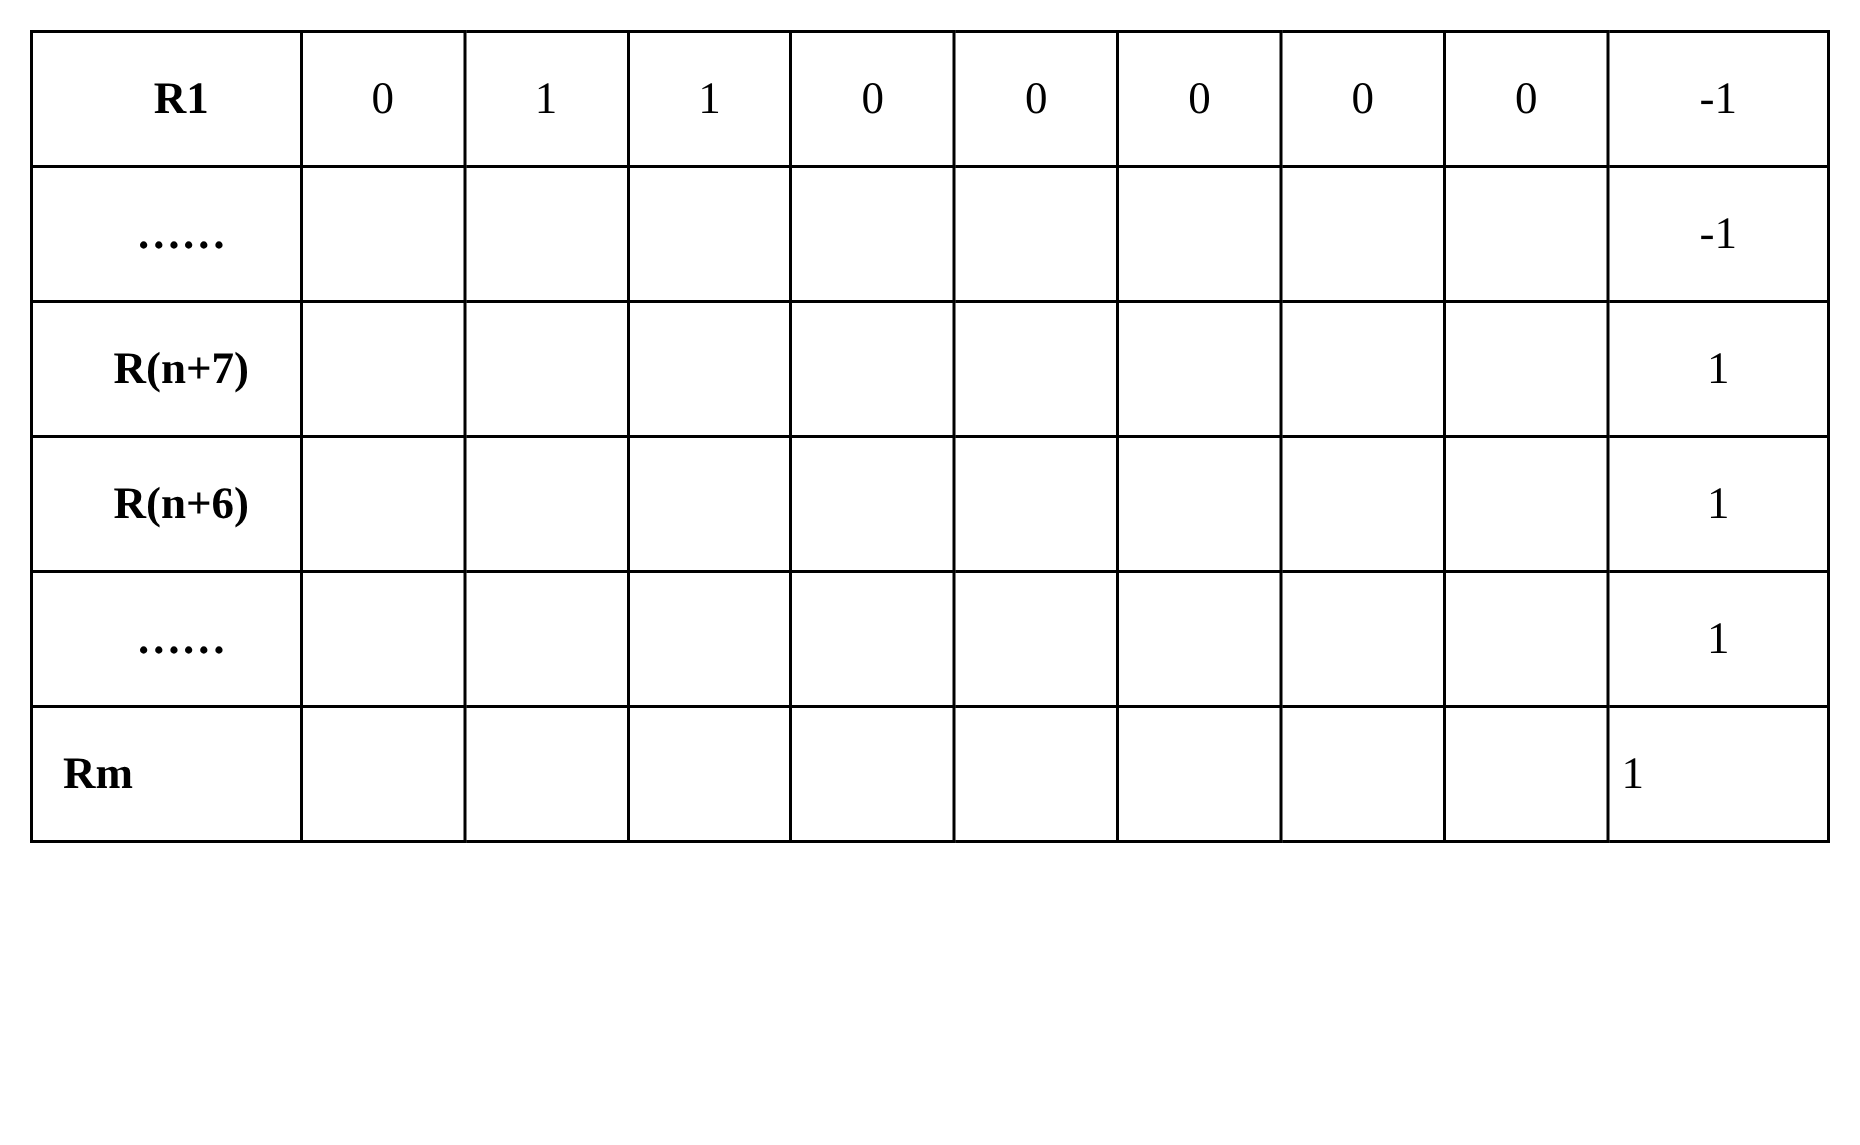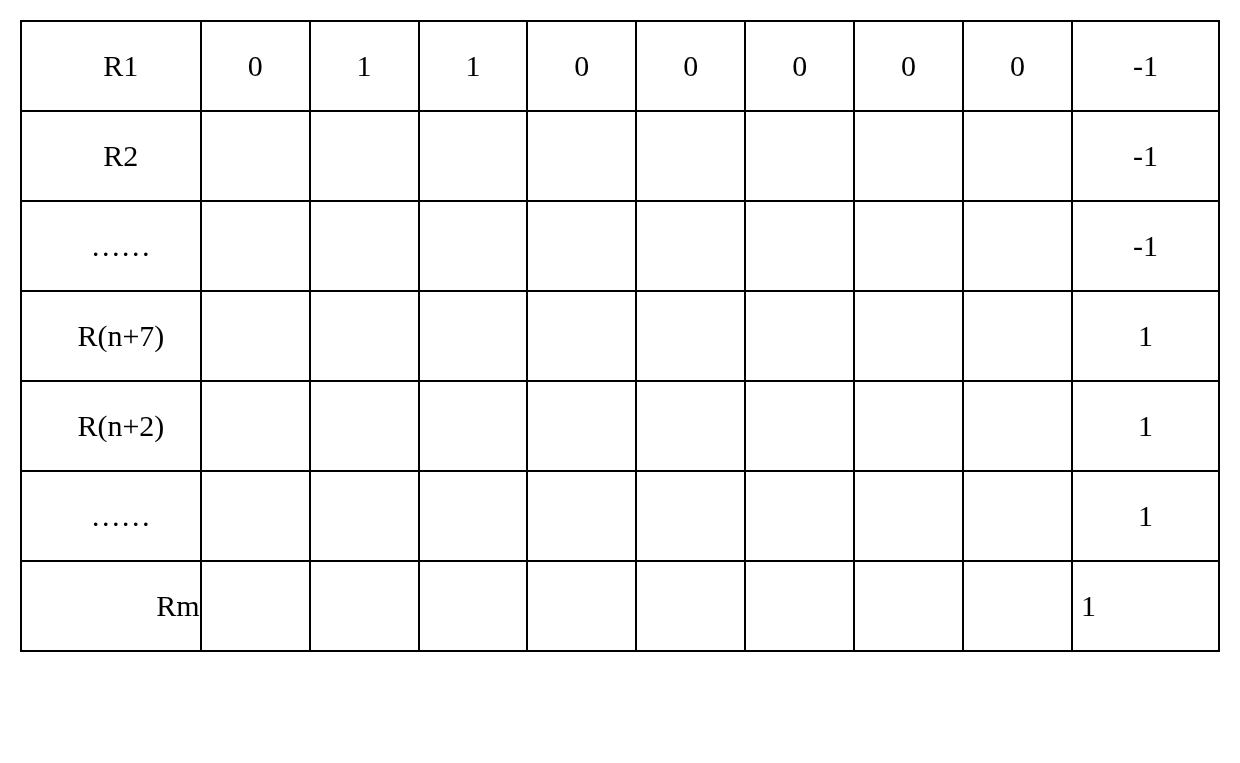--- a/index.html
+++ b/index.html
@@ -21,29 +21,30 @@
       border: 2px solid #000;
       height: 90px;
       text-align: center;
       vertical-align: middle;
       font-size: 30px;
       color: #000;
     }
     td:first-child {
       width: 165px;
       padding-left: 20px;
+      font-weight: bold;
     }
     td:not(:first-child):not(:last-child) {
       width: 100px;
     }
     td:last-child {
       width: 135px;
     }
     td.left-align {
-      text-align: right;
+      text-align: left;
       padding-left: 20px;
     }
     td.last-left {
       text-align: left;
       padding-left: 8px;
     }
   </style>
 </head>
 <body>
 
@@ -52,32 +53,20 @@
       <tr>
         <td>R1</td>
         <td>0</td>
         <td>1</td>
         <td>1</td>
         <td>0</td>
         <td>0</td>
         <td>0</td>
         <td>0</td>
         <td>0</td>
-        <td>-1</td>
-      </tr>
-      <tr>
-        <td>R2</td>
-        <td></td>
-        <td></td>
-        <td></td>
-        <td></td>
-        <td></td>
-        <td></td>
-        <td></td>
-        <td></td>
         <td>-1</td>
       </tr>
       <tr>
         <td>……</td>
         <td></td>
         <td></td>
         <td></td>
         <td></td>
         <td></td>
         <td></td>
@@ -91,21 +80,21 @@
         <td></td>
         <td></td>
         <td></td>
         <td></td>
         <td></td>
         <td></td>
         <td></td>
         <td>1</td>
       </tr>
       <tr>
-        <td>R(n+2)</td>
+        <td>R(n+6)</td>
         <td></td>
         <td></td>
         <td></td>
         <td></td>
         <td></td>
         <td></td>
         <td></td>
         <td></td>
         <td>1</td>
       </tr>

